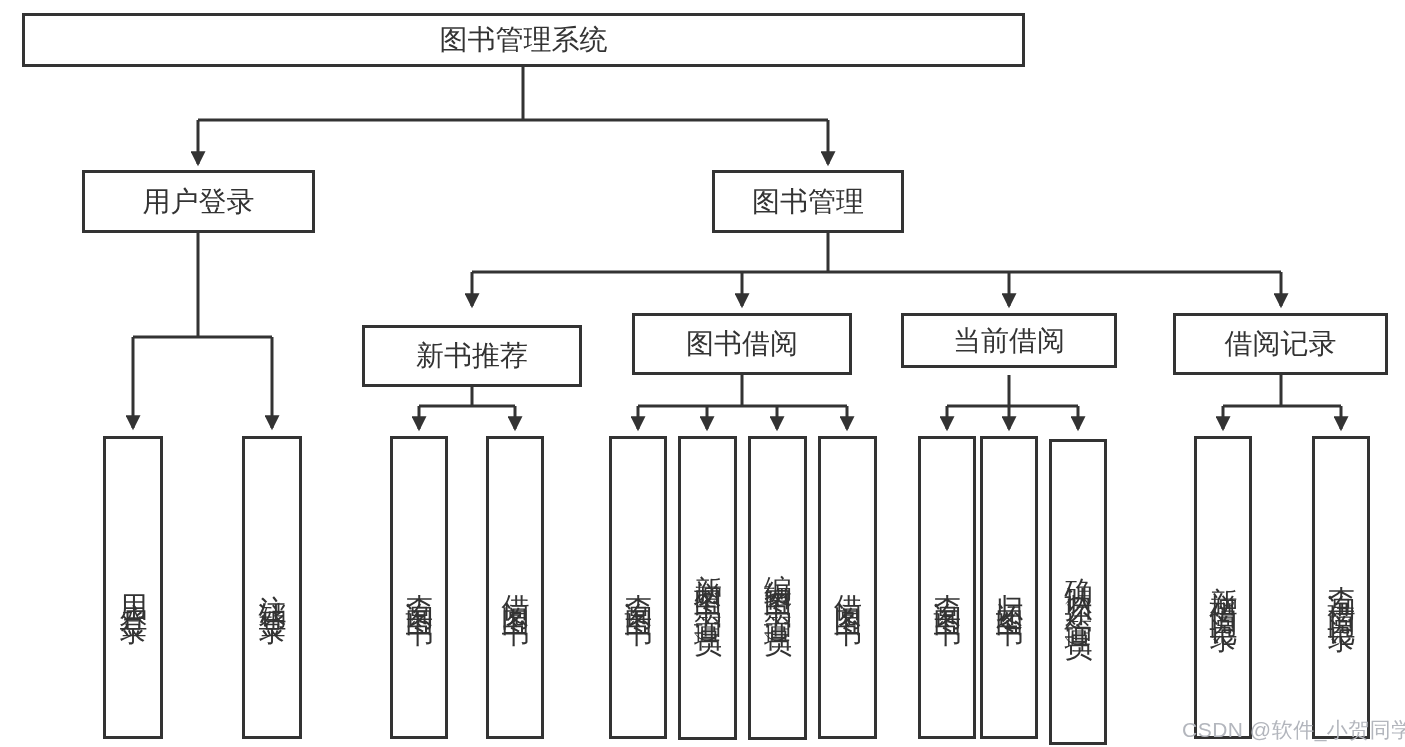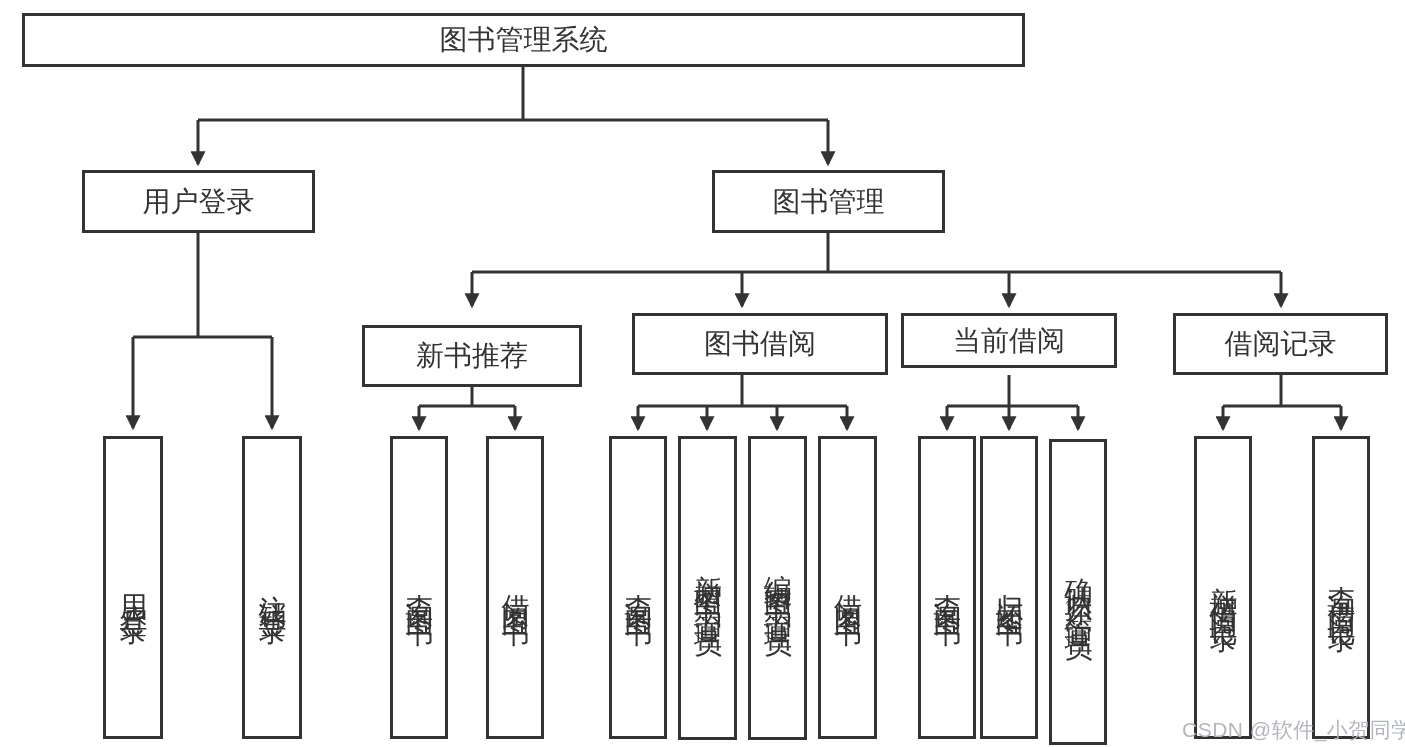--- a/index.html
+++ b/index.html
@@ -91,24 +91,24 @@
     <line x1="1009" y1="406" x2="1009" y2="429" stroke="#333333" stroke-width="3" marker-end="url(#arrow)"></line>
     <line x1="1078" y1="406" x2="1078" y2="429" stroke="#333333" stroke-width="3" marker-end="url(#arrow)"></line>
 
     <line x1="1223" y1="406" x2="1223" y2="429" stroke="#333333" stroke-width="3" marker-end="url(#arrow)"></line>
     <line x1="1341" y1="406" x2="1341" y2="429" stroke="#333333" stroke-width="3" marker-end="url(#arrow)"></line>
   </svg>
 
   <div class="node" style="left:22px; top:13px; width:1003px; height:54px;">图书管理系统</div>
 
   <div class="node" style="left:82px; top:170px; width:233px; height:63px;">用户登录</div>
-  <div class="node" style="left:712px; top:170px; width:233px; height:63px;">图书管理</div>
+  <div class="node" style="left:712px; top:170px; width:192px; height:63px;">图书管理</div>
 
   <div class="node" style="left:362px; top:325px; width:220px; height:62px;">新书推荐</div>
-  <div class="node" style="left:632px; top:313px; width:256px; height:62px;">图书借阅</div>
+  <div class="node" style="left:632px; top:313px; width:220px; height:62px;">图书借阅</div>
   <div class="node" style="left:901px; top:313px; width:216px; height:55px;">当前借阅</div>
   <div class="node" style="left:1173px; top:313px; width:215px; height:62px;">借阅记录</div>
 
   <div class="node vnode" style="left:103px; top:436px; width:60px; height:303px;">用户登录</div>
   <div class="node vnode" style="left:242px; top:436px; width:60px; height:303px;">注销登录</div>
 
   <div class="node vnode" style="left:390px; top:436px; width:58px; height:303px;">查询图书</div>
   <div class="node vnode" style="left:486px; top:436px; width:58px; height:303px;">借阅图书</div>
 
   <div class="node vnode" style="left:609px; top:436px; width:58px; height:303px;">查询图书</div>

